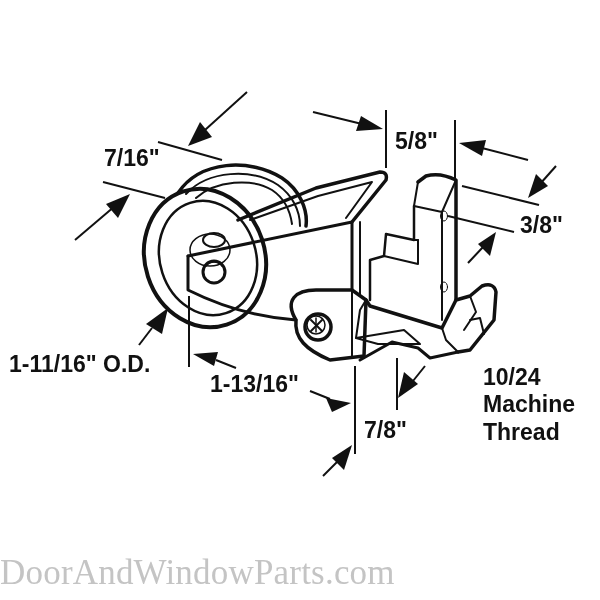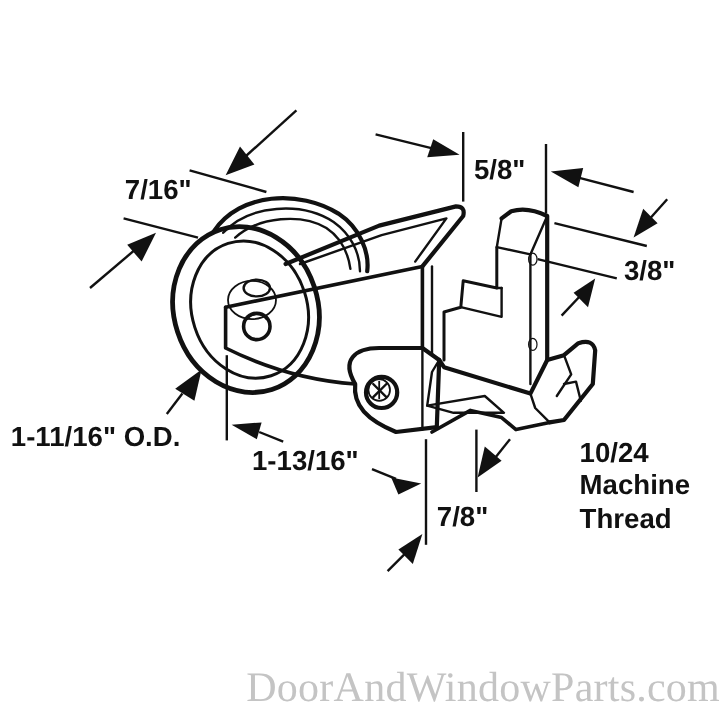--- a/index.html
+++ b/index.html
@@ -13,21 +13,21 @@
   }
   svg text.thread {
     font-family: "Liberation Sans", "DejaVu Sans", sans-serif;
     font-weight: bold;
     font-size: 23px;
     fill: #111111;
   }
   .watermark {
     position: absolute;
     left: 0; top: 553px; width: 600px;
-    text-align: right;
+    text-align: left;
     font-family: "Liberation Serif", "DejaVu Serif", serif;
     font-size: 35px;
     color: #c4c4c4;
     letter-spacing: 0.2px;
   }
   .part line, .part path, .part ellipse, .part circle, .part polygon, .part polyline {
     stroke: #111111; fill: none; stroke-linejoin: round; stroke-linecap: round;
   }
   .dimline { stroke: #111111; stroke-width: 2; fill: none; }
   .arrowhead { fill: #111111; stroke: none; }

